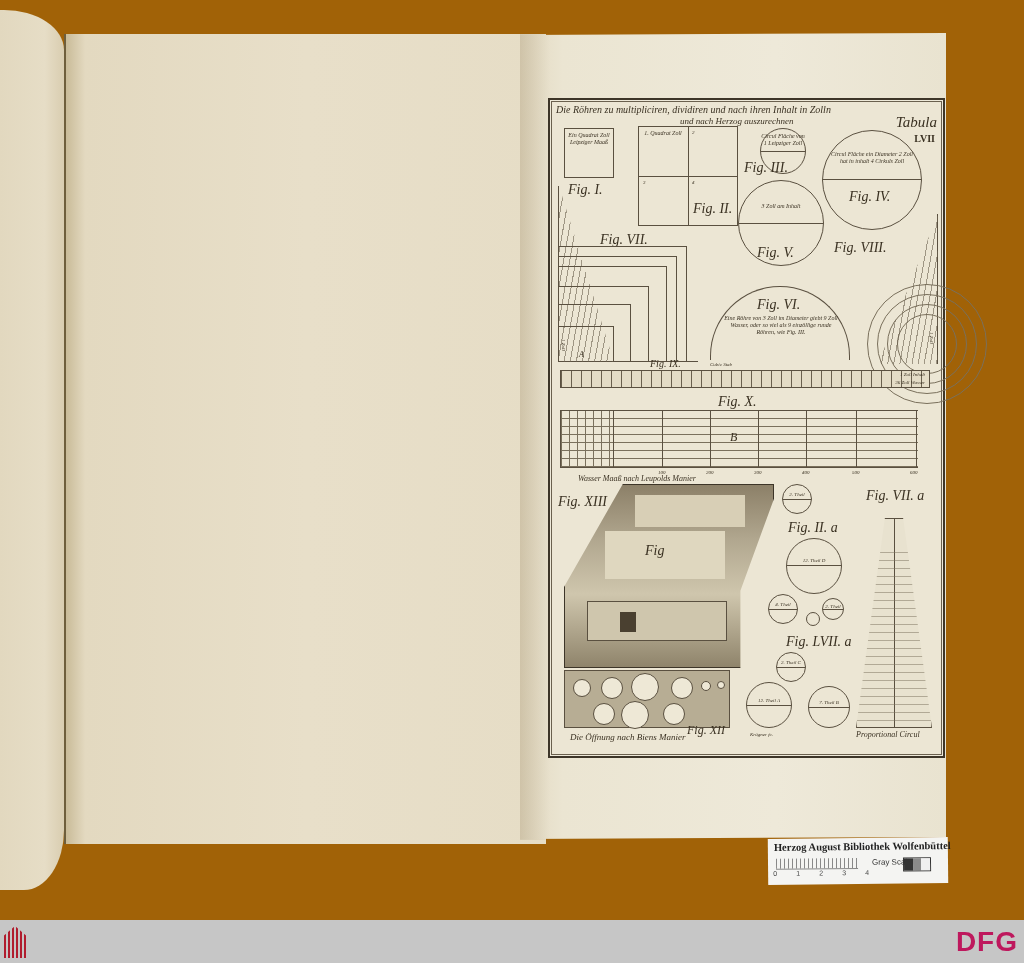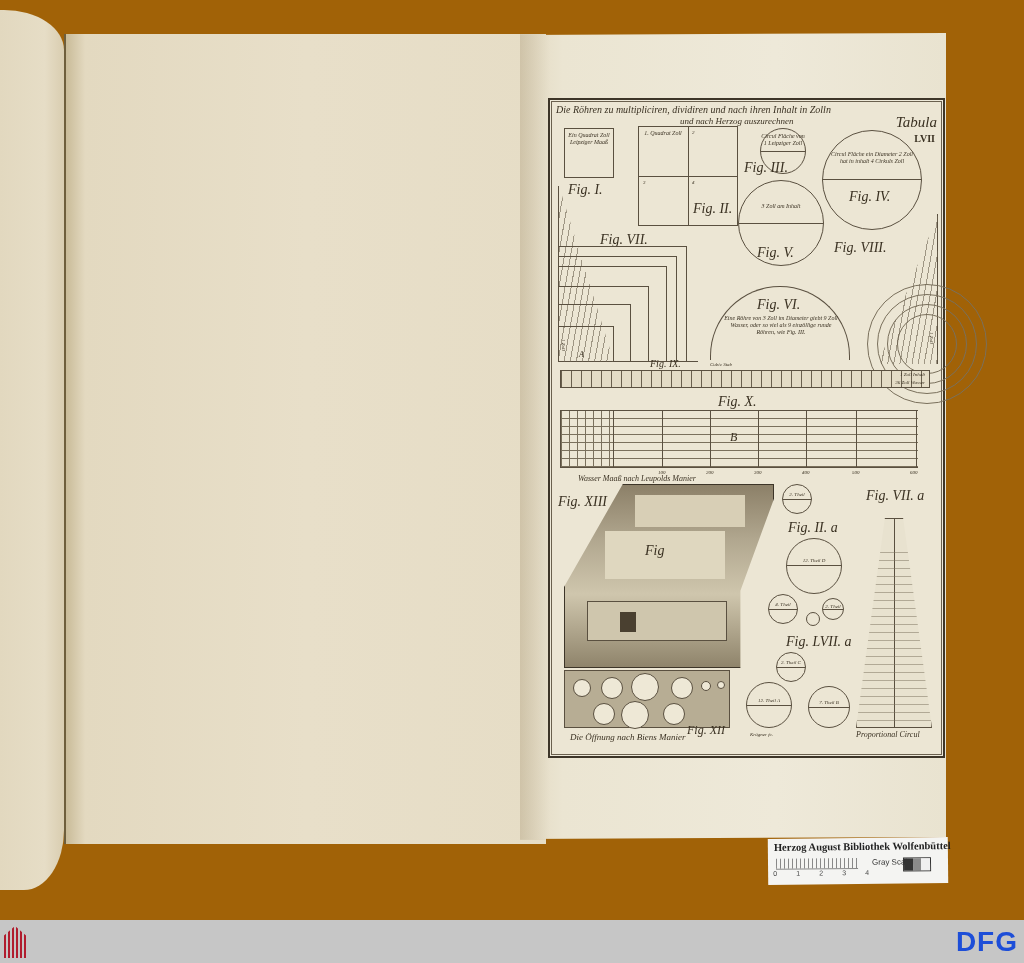--- a/index.html
+++ b/index.html
@@ -86,21 +86,21 @@
     clip-path: polygon(0 30%, 50% 0, 100% 30%, 100% 100%, 0 100%);
   }
   .footer-text {
     position: absolute; left: 135px; top: 8px;
     font-family: "Liberation Sans", sans-serif; font-size: 22px; color: #111;
     letter-spacing: -0.3px; white-space: nowrap;
   }
   .dfg {
     position: absolute; right: 6px; top: 6px;
     font-family: "Liberation Sans", sans-serif; font-weight: bold; font-size: 28px;
-    color: #1d4ed8; letter-spacing: 1px;
+    color: #be185d; letter-spacing: 1px;
   }
   
   .card {
     position: absolute; left: 768px; top: 838px; width: 180px; height: 46px;
     background: #f4f4f2; transform: rotate(-0.6deg);
   }
   .card-title {
     position: absolute; left: 6px; top: 3px; font-family: "Liberation Serif", serif;
     font-weight: bold; font-size: 10.5px; color: #222; white-space: nowrap;
   }

